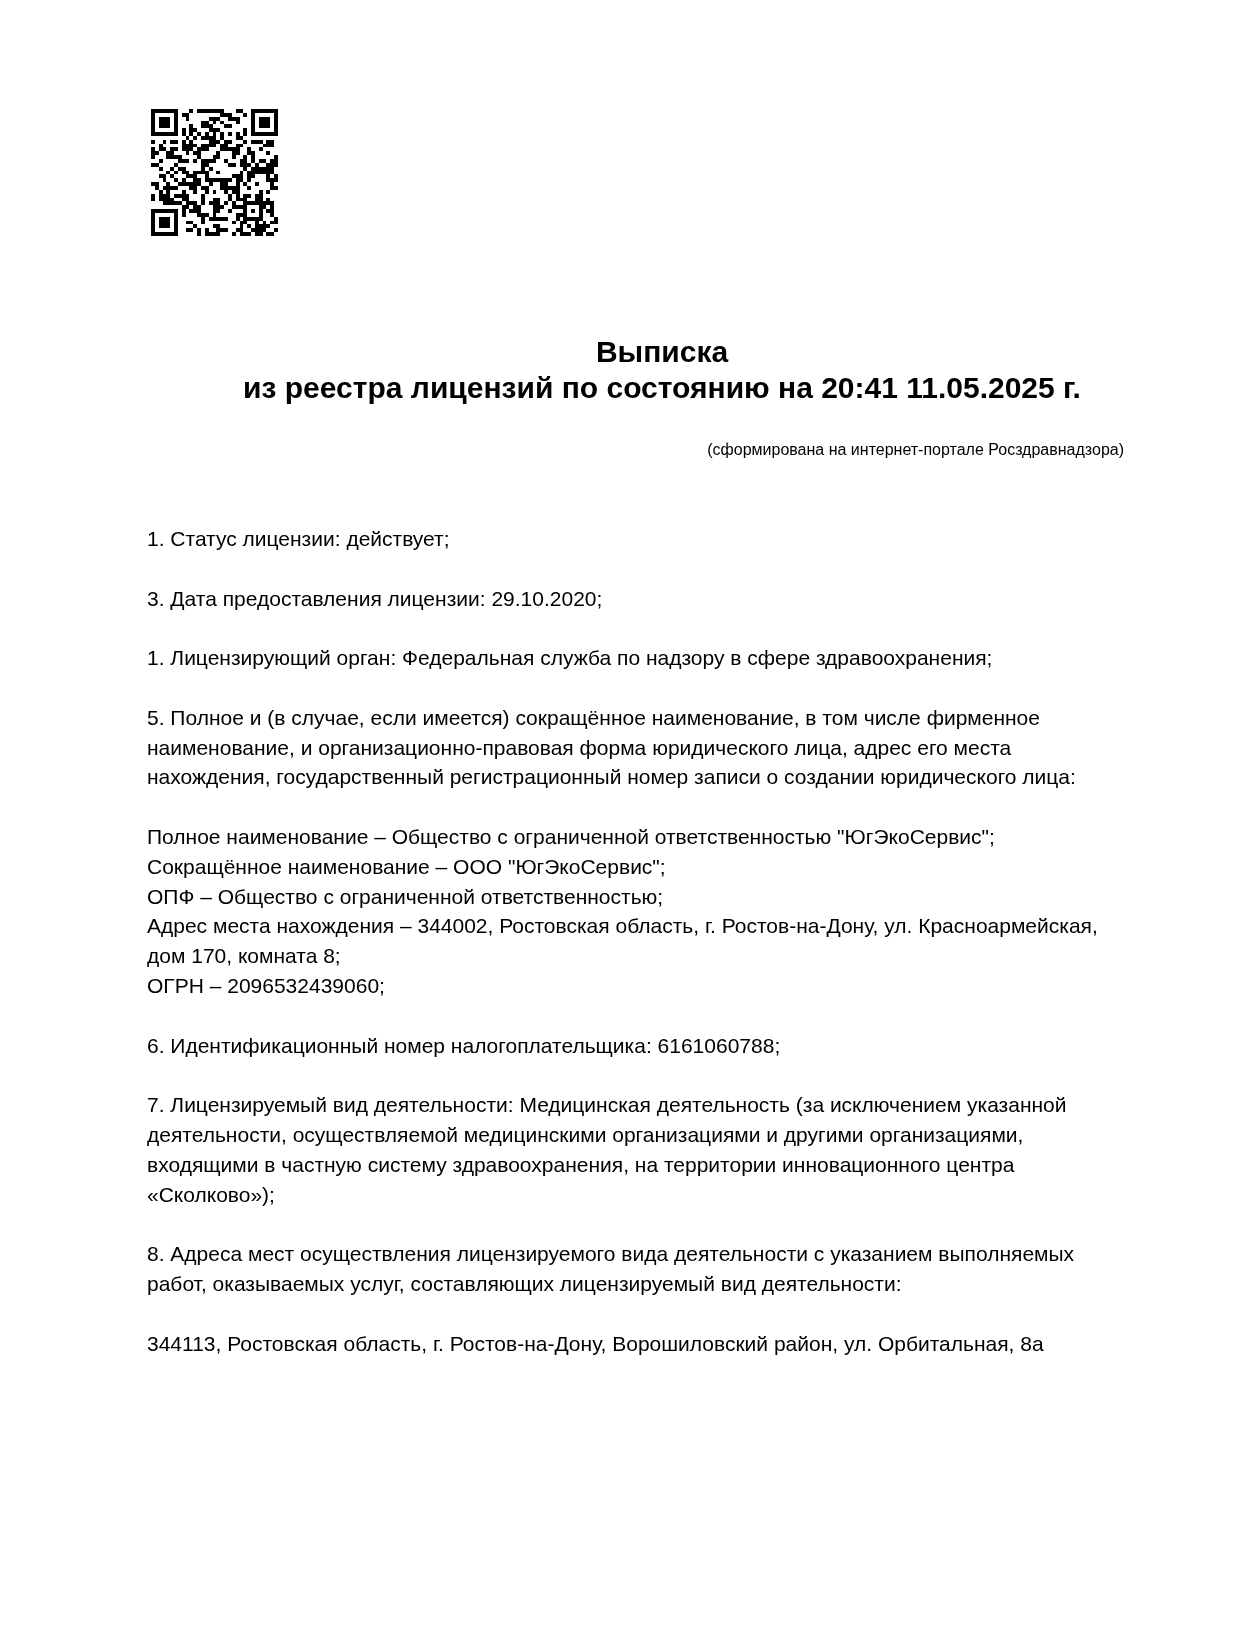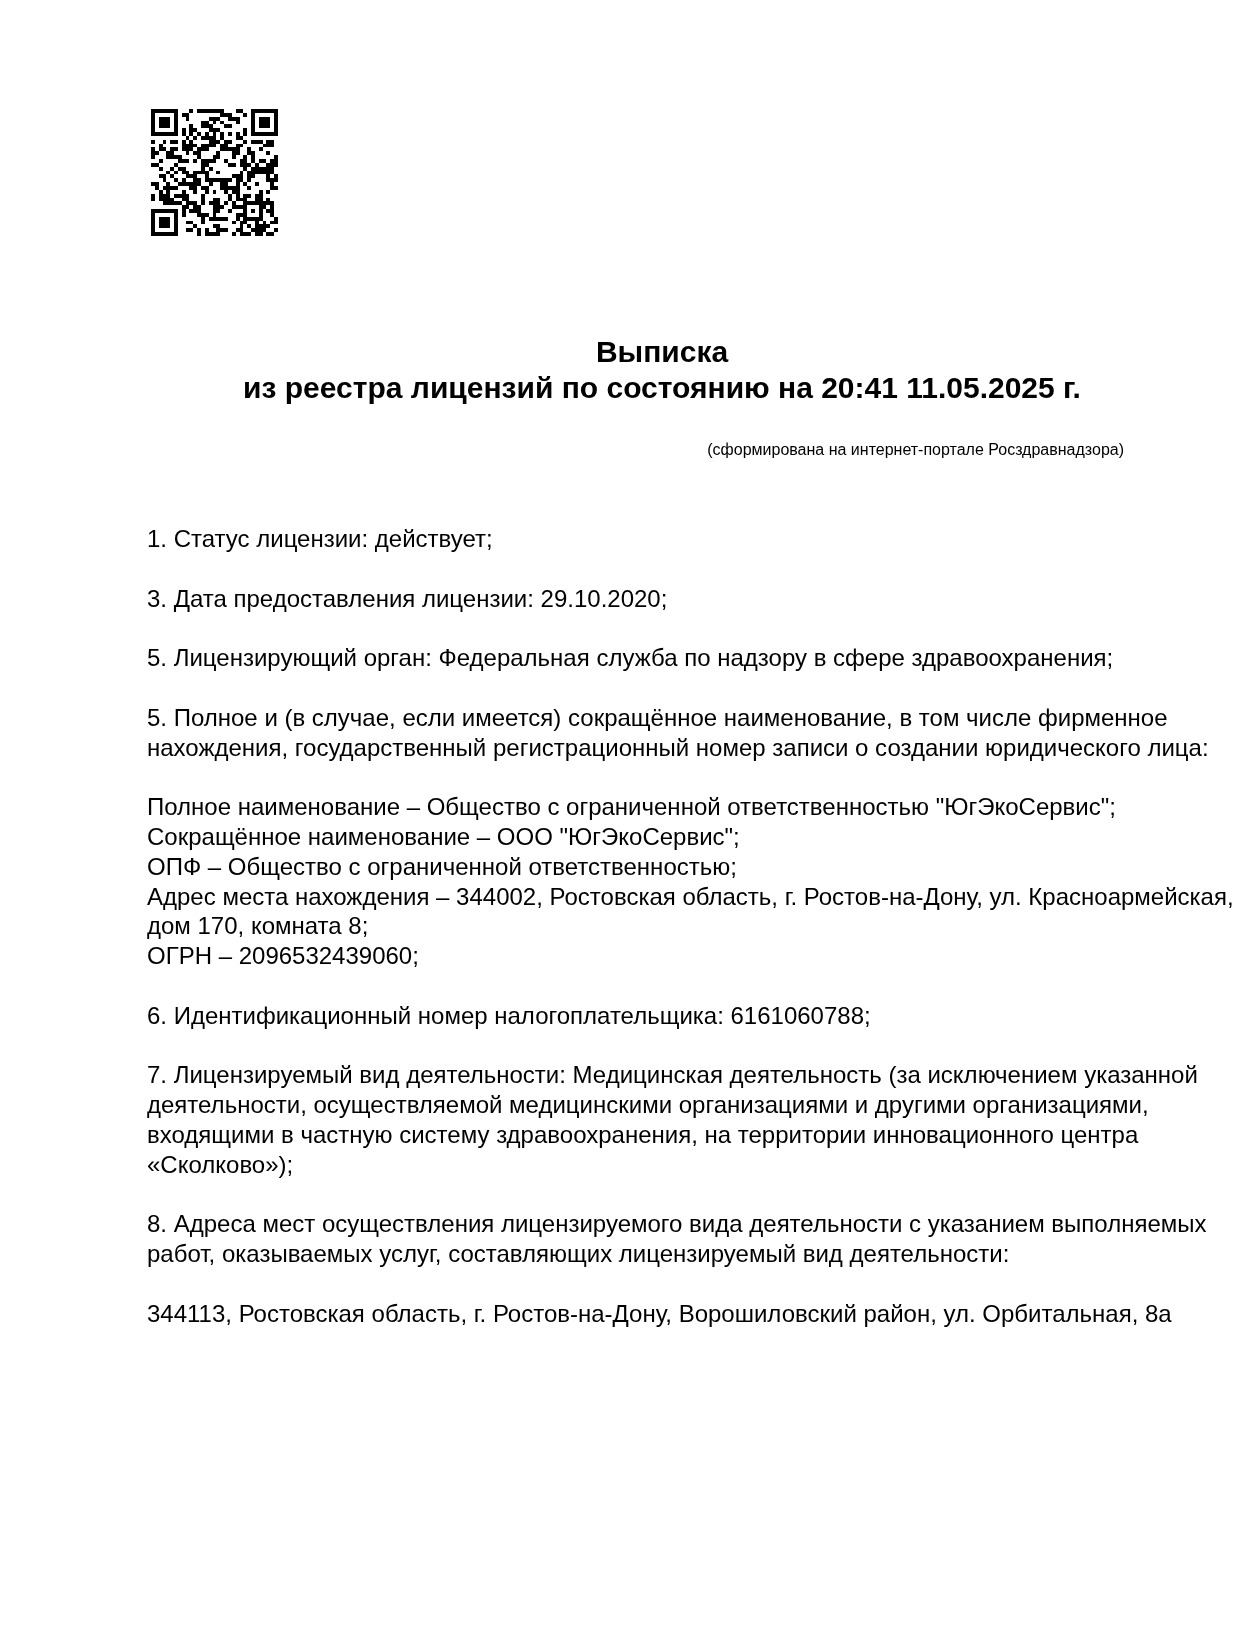--- a/index.html
+++ b/index.html
@@ -36,21 +36,21 @@
     width:977px;
     text-align:right;
     font-size:16px;
     line-height:24px;
   }
   .body-text{
     position:absolute;
     left:147px;
     top:524px;
     width:1000px;
-    font-size:24px;
+    font-size:21px;
     line-height:29.8px;
   }
   .para{margin:0 0 29.8px 0;}
   .line{white-space:pre;}
 </style>
 </head>
 <body>
 
 <div class="page">
 
@@ -585,24 +585,25 @@
   <div class="subtitle">(сформирована на интернет-портале Росздравнадзора)</div>
 
   <div class="body-text" id="paragraphs">
       <div class="para">
         <div class="line">1. Статус лицензии: действует;</div>
       </div>
       <div class="para">
         <div class="line">3. Дата предоставления лицензии: 29.10.2020;</div>
       </div>
       <div class="para">
-        <div class="line">5. Лицензирующий орган: Федеральная служба по надзору в сфере здравоохранения;</div>
+        <div class="line">1. Лицензирующий орган: Федеральная служба по надзору в сфере здравоохранения;</div>
       </div>
       <div class="para">
         <div class="line">5. Полное и (в случае, если имеется) сокращённое наименование, в том числе фирменное</div>
+        <div class="line">наименование, и организационно-правовая форма юридического лица, адрес его места</div>
         <div class="line">нахождения, государственный регистрационный номер записи о создании юридического лица:</div>
       </div>
       <div class="para">
         <div class="line">Полное наименование – Общество с ограниченной ответственностью "ЮгЭкоСервис";</div>
         <div class="line">Сокращённое наименование – ООО "ЮгЭкоСервис";</div>
         <div class="line">ОПФ – Общество с ограниченной ответственностью;</div>
         <div class="line">Адрес места нахождения – 344002, Ростовская область, г. Ростов-на-Дону, ул. Красноармейская,</div>
         <div class="line">дом 170, комната 8;</div>
         <div class="line">ОГРН – 2096532439060;</div>
       </div>

